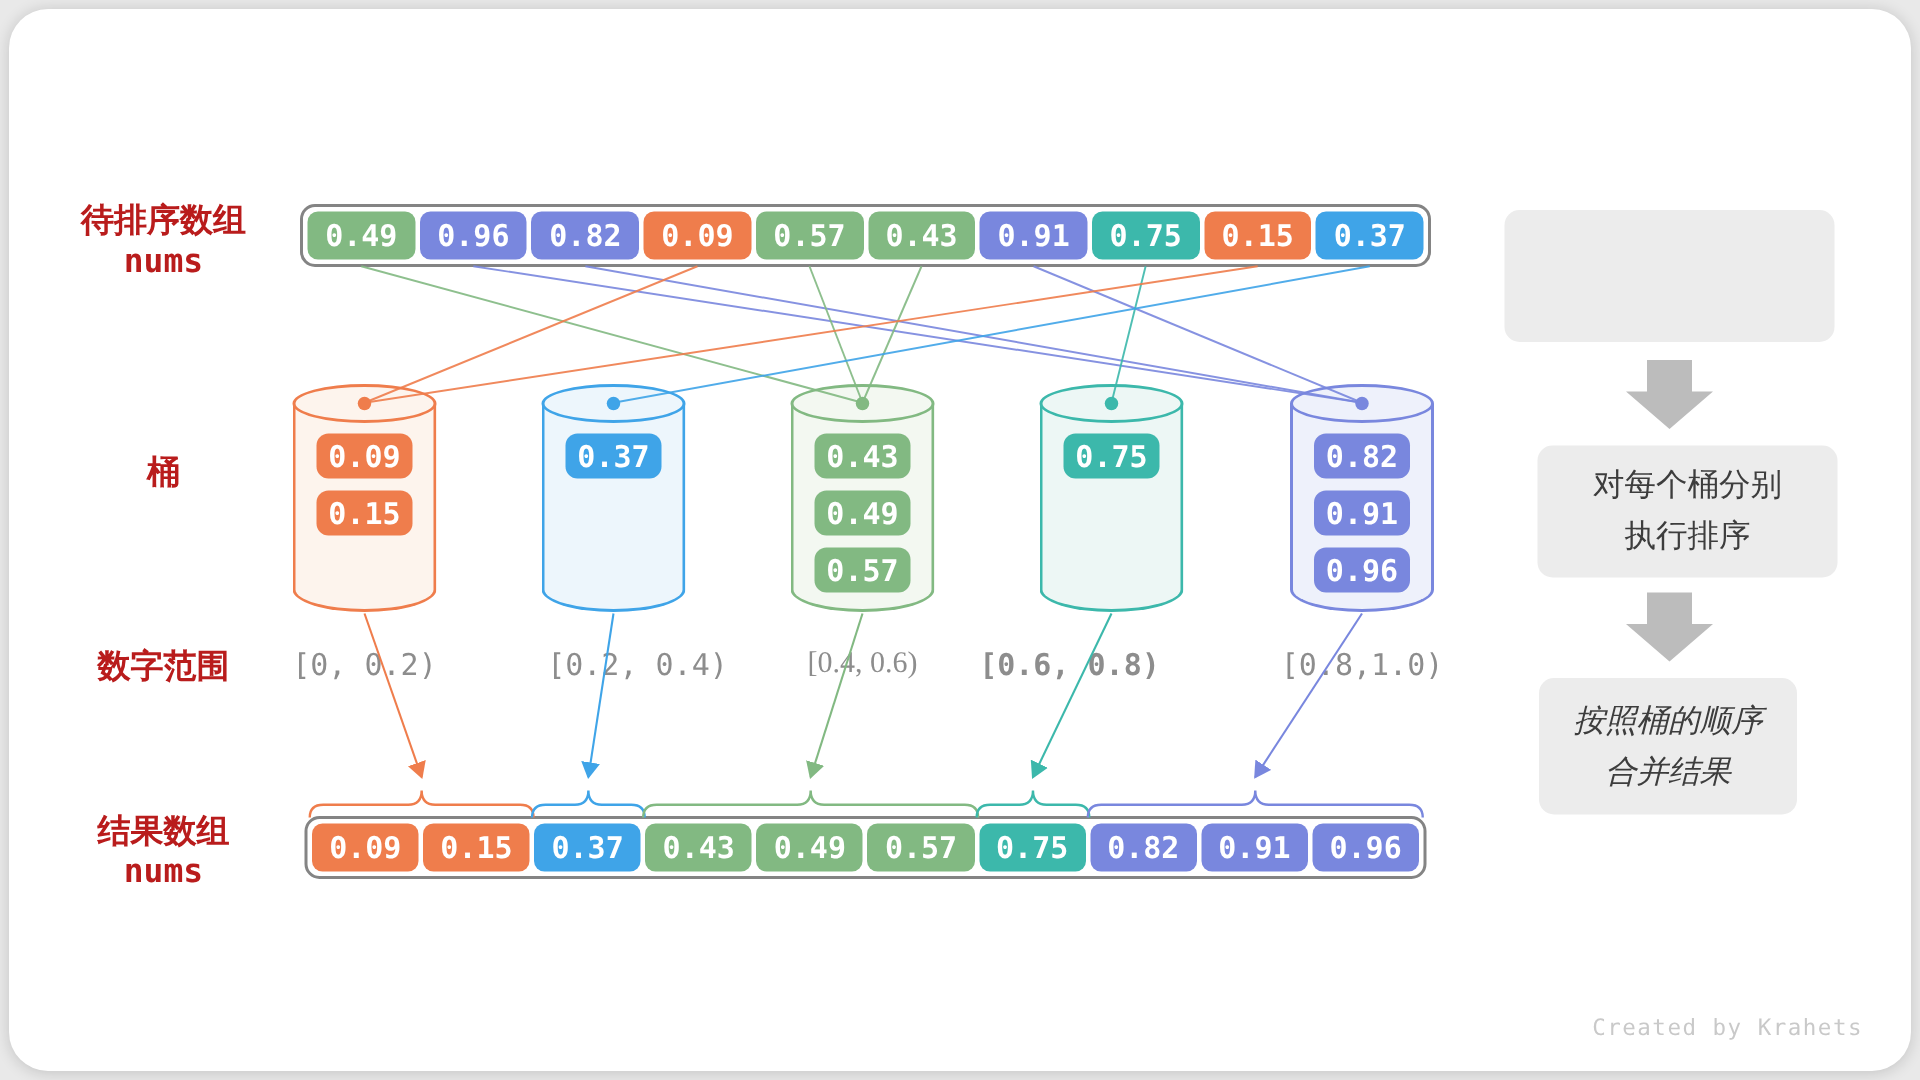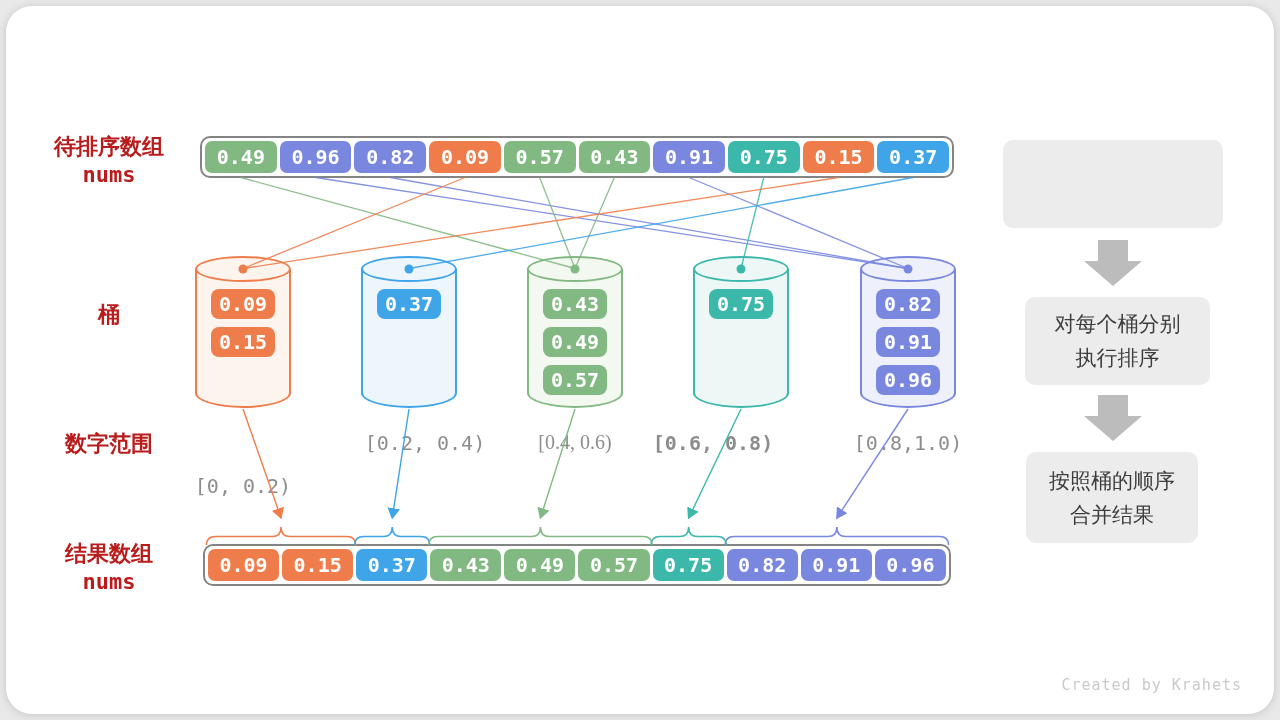--- a/index.html
+++ b/index.html
@@ -61,22 +61,22 @@
     font:700 20px "DejaVu Sans Mono", monospace;
   }
 
   
   .step-box {
     position:absolute; background:#ececec; border-radius:10px; color:#3d3d3d;
     font-size:21px; line-height:34px; text-align:center;
     display:flex; flex-direction:column; align-items:center; justify-content:center;
   }
   .step-1 { left:1003px; top:140px; width:220px; height:88px; }
-  .step-2 { left:1025px; top:297px; width:185px; height:88px; }
-  .step-3 { left:1026px; top:452px; width:172px; height:91px; }
+  .step-2 { left:1025px; top:297px; width:200px; height:88px; }
+  .step-3 { left:1026px; top:452px; width:172px; height:91px;font-style:italic; }
 
   .watermark {
     position:absolute; right:38px; top:676px; color:#c9c9c9;
     font:400 15px "DejaVu Sans Mono", monospace; letter-spacing:1px;
   }
 
   #overlay {
     position:absolute; left:0; top:0; width:1280px; height:720px;
     z-index:10; pointer-events:none;
   }
@@ -163,21 +163,21 @@
       <div class="cyl-body"></div>
       <div class="cyl-top"></div>
       <div class="chips">
         <div class="chip">0.82</div>
         <div class="chip">0.91</div>
         <div class="chip">0.96</div>
       </div>
     </div>
   </div>
 <div id="rangeHost">
-    <div class="range-val" style="left: 158px; margin-top: 43px;">[0, 0.2)</div>
+    <div class="range-val" style="left: 158px;">[0, 0.2)</div>
     <div class="range-val" style="left: 340px;">[0.2, 0.4)</div>
     <div class="range-val" style="left: 490px; font-family: Liberation Serif, serif;">[0.4, 0.6)</div>
     <div class="range-val" style="left: 628px; font-weight: bold;">[0.6, 0.8)</div>
     <div class="range-val" style="left: 823px;">[0.8,1.0)</div>
   </div>
 
 <div class="step-box step-1">
 </div>
 <div class="step-box step-2">
   <div>对每个桶分别</div>

